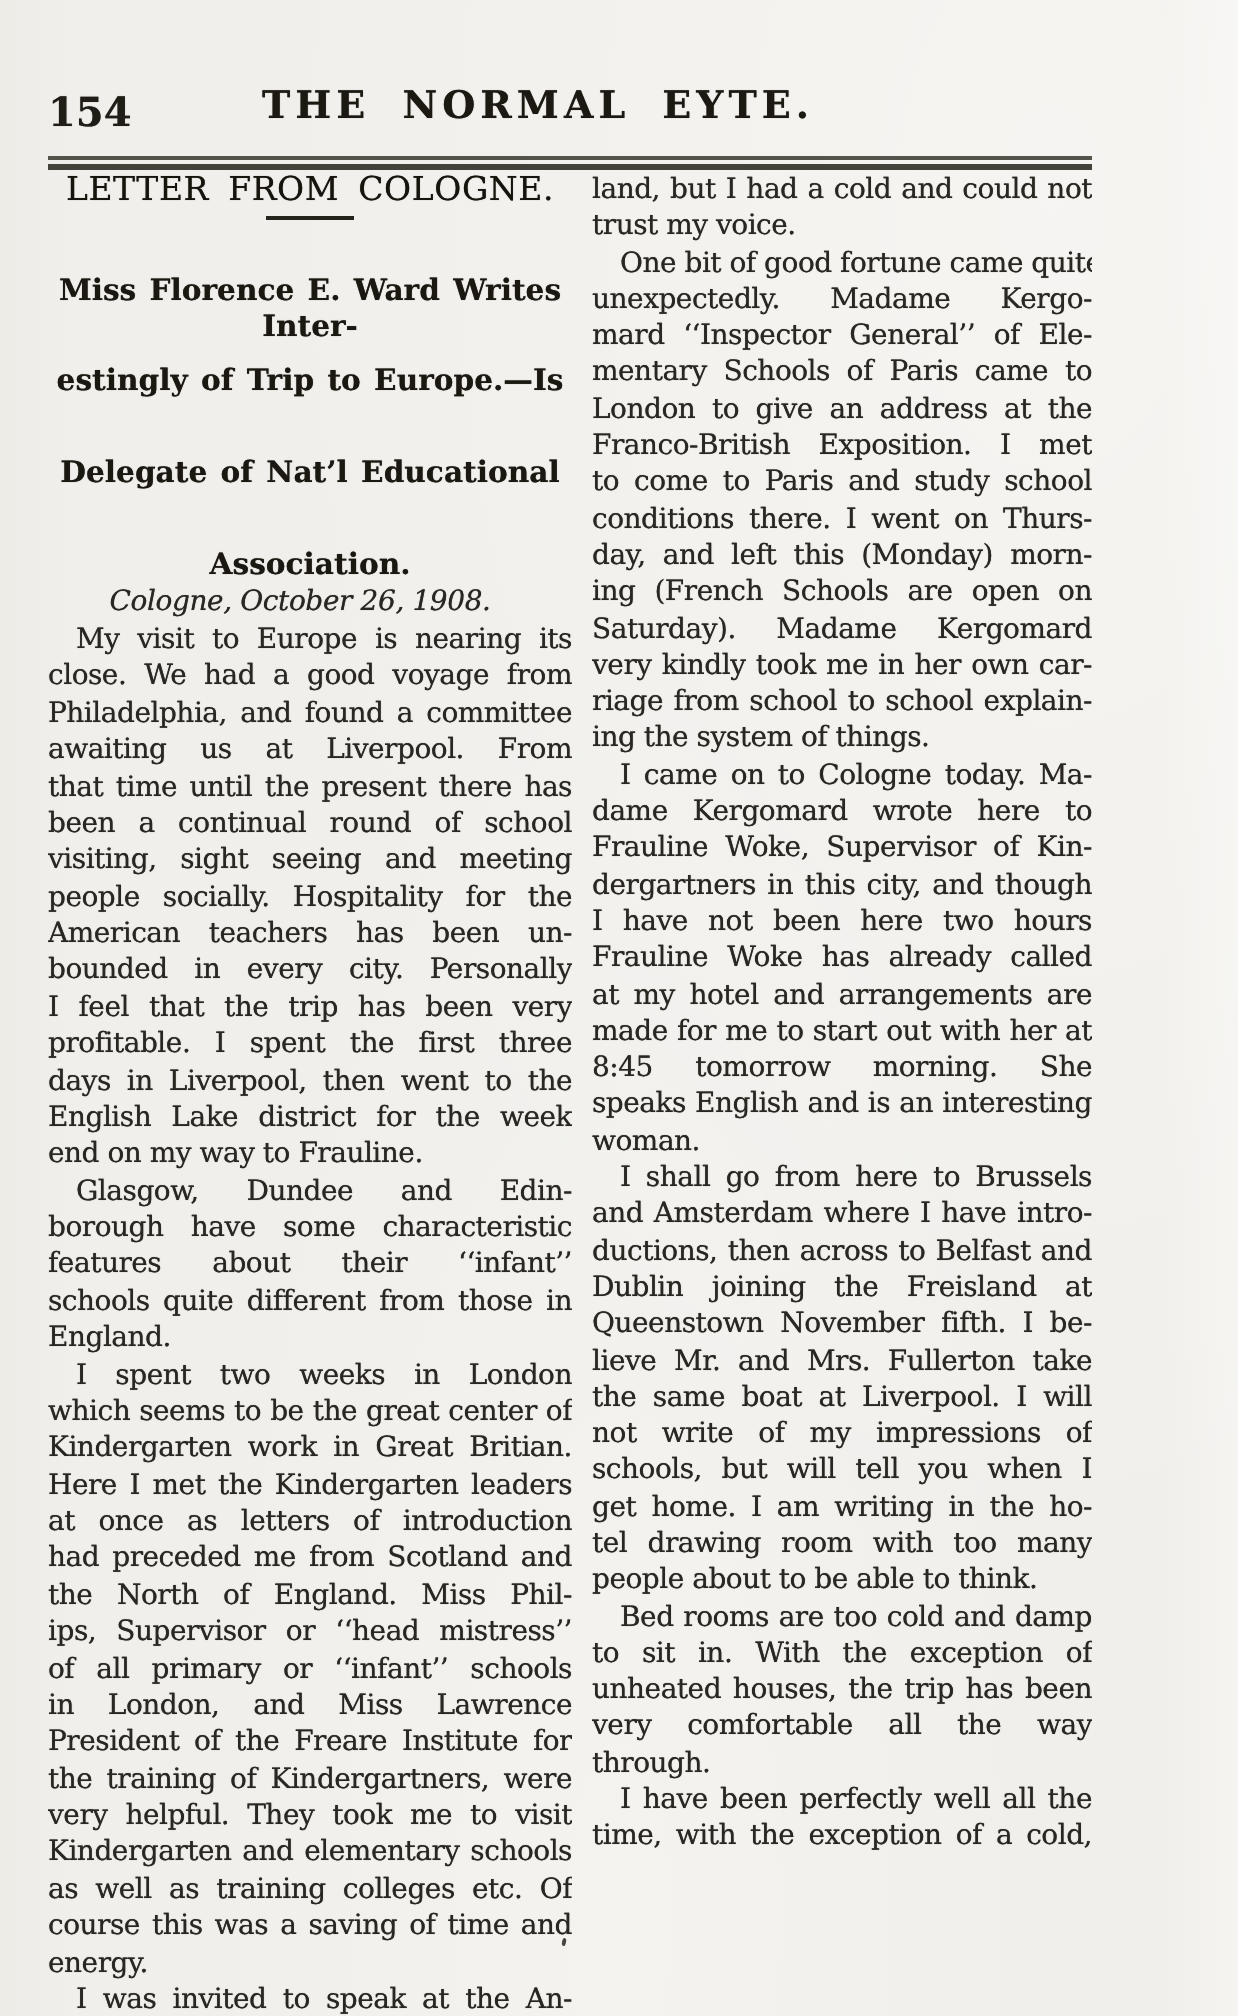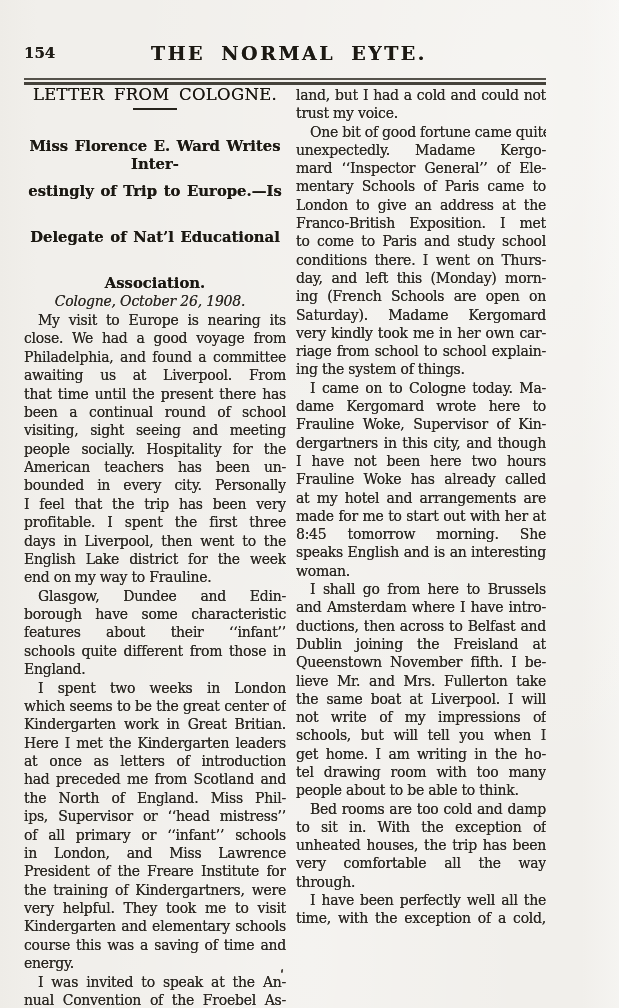--- a/index.html
+++ b/index.html
@@ -14,24 +14,24 @@
     position:relative;width:619px;height:1008px;
     background:
       radial-gradient(ellipse at 85% 10%, rgba(255,255,255,0.35), rgba(255,255,255,0) 55%),
       radial-gradient(ellipse at 50% 95%, rgba(255,255,255,0.25), rgba(255,255,255,0) 50%),
       linear-gradient(90deg, #eeece7 0%, #f1efeb 6%, #f1efeb 94%, #f5f4f1 100%),
       #f1efeb;
     text-shadow:0 0 0.35px rgba(42,38,30,0.85);
   }
   .pageno{
     position:absolute;left:24px;top:44px;
-    font-size:15px;font-weight:bold;color:#201d17;
+    font-size:20px;font-weight:bold;color:#201d17;
   }
   .masthead{
-    position:absolute;left:28px;top:42px;width:522px;
+    position:absolute;left:8px;top:42px;width:522px;
     text-align:center;font-size:19px;font-weight:bold;
     letter-spacing:2.5px;word-spacing:7px;color:#1c1913;
   }
   .dblrule{position:absolute;left:24px;top:78px;width:522px;}
   .dblrule .r1{height:1.5px;background:#55524b;margin-bottom:2.5px;}
   .dblrule .r2{height:3px;background:#45423b;}
   .col{position:absolute;top:85px;}
   .col-left{left:24px;width:262px;}
   .col-right{left:296px;top:86px;width:250px;}
   .art-title{
@@ -112,20 +112,21 @@
         <div class="bodyline">at once as letters of introduction</div>
         <div class="bodyline">had preceded me from Scotland and</div>
         <div class="bodyline">the North of England.  Miss Phil-</div>
         <div class="bodyline">ips, Supervisor or ‘‘head mistress’’</div>
         <div class="bodyline">of all primary or ‘‘infant’’ schools</div>
         <div class="bodyline">in London, and Miss Lawrence</div>
         <div class="bodyline">President of the Freare Institute for</div>
         <div class="bodyline">the training of Kindergartners, were</div>
         <div class="bodyline">very helpful.  They took me to visit</div>
         <div class="bodyline">Kindergarten and elementary schools</div>
+        <div class="bodyline">as well as training colleges etc.  Of</div>
         <div class="bodyline">course this was a saving of time and</div>
         <div class="bodyline end">energy.</div>
         <div class="bodyline indent">I was invited to speak at the An-</div>
         <div class="bodyline">nual Convention of the Froebel As-</div>
         <div class="bodyline">sociation of Great Britian and Ire-</div>
       </div>
   </div>
 
   <div class="col col-right">
     <div>

